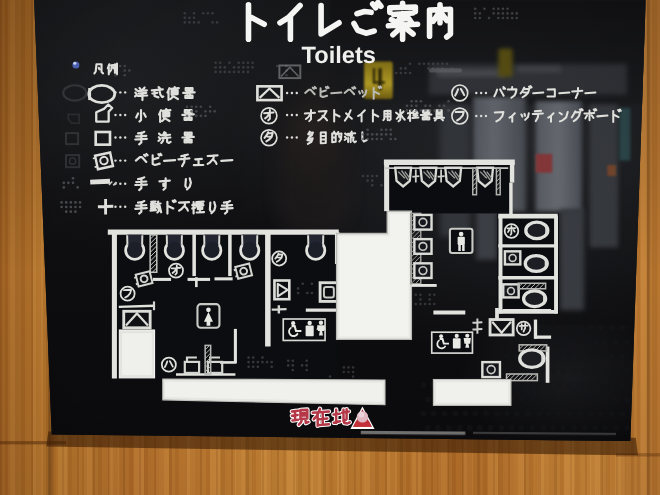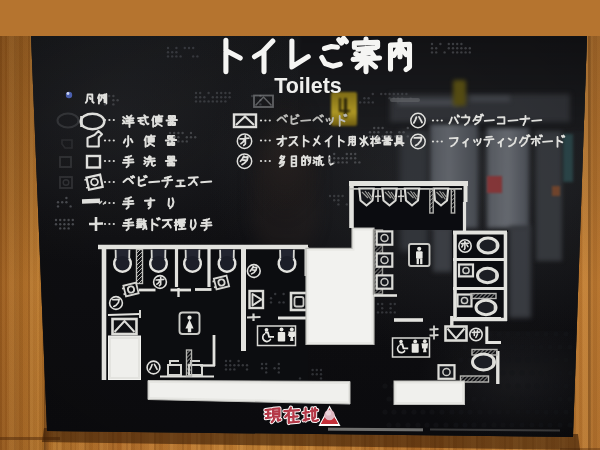--- a/index.html
+++ b/index.html
@@ -1,14 +1,14 @@
 <!DOCTYPE html>
 <html><head><meta charset="utf-8"><style>
 html,body{margin:0;padding:0;width:600px;height:450px;overflow:hidden;background:#b5742f;font-family:"Liberation Sans",sans-serif;}
-#stage{position:relative;width:600px;height:352px;margin-top:36px;}
+#stage{position:relative;width:600px;height:352px;}
 .abs{position:absolute;}
 </style></head><body>
 <div id="stage">
 <div class="abs" style="left:0;top:0;width:600px;height:450px;
 background:
 repeating-linear-gradient(90deg, rgba(60,30,5,0.09) 0 2px, rgba(255,215,140,0.06) 2px 5px, rgba(90,45,10,0.05) 5px 9px, rgba(255,200,120,0.05) 9px 14px),
 repeating-linear-gradient(90deg, rgba(120,60,15,0.10) 0 7px, rgba(255,210,140,0.08) 7px 16px, rgba(80,40,8,0.09) 16px 23px),
 linear-gradient(90deg,#b26d26 0,#c98331 8%,#bd752c 20%,#ce8a37 45%,#ba7229 70%,#c88231 88%,#b26c25 100%);"></div>
     <div class="abs" style="left:0;top:0;width:600px;height:450px;background:linear-gradient(180deg, rgba(45,22,4,0.26), rgba(30,15,3,0.10) 35%, rgba(0,0,0,0) 55%, rgba(60,30,8,0.10) 100%);"></div>
     <div class="abs" style="left:0;top:0;width:600px;height:450px;background:linear-gradient(90deg, rgba(40,20,5,0.12), rgba(0,0,0,0) 25%, rgba(0,0,0,0) 70%, rgba(255,205,130,0.10) 95%);"></div>

